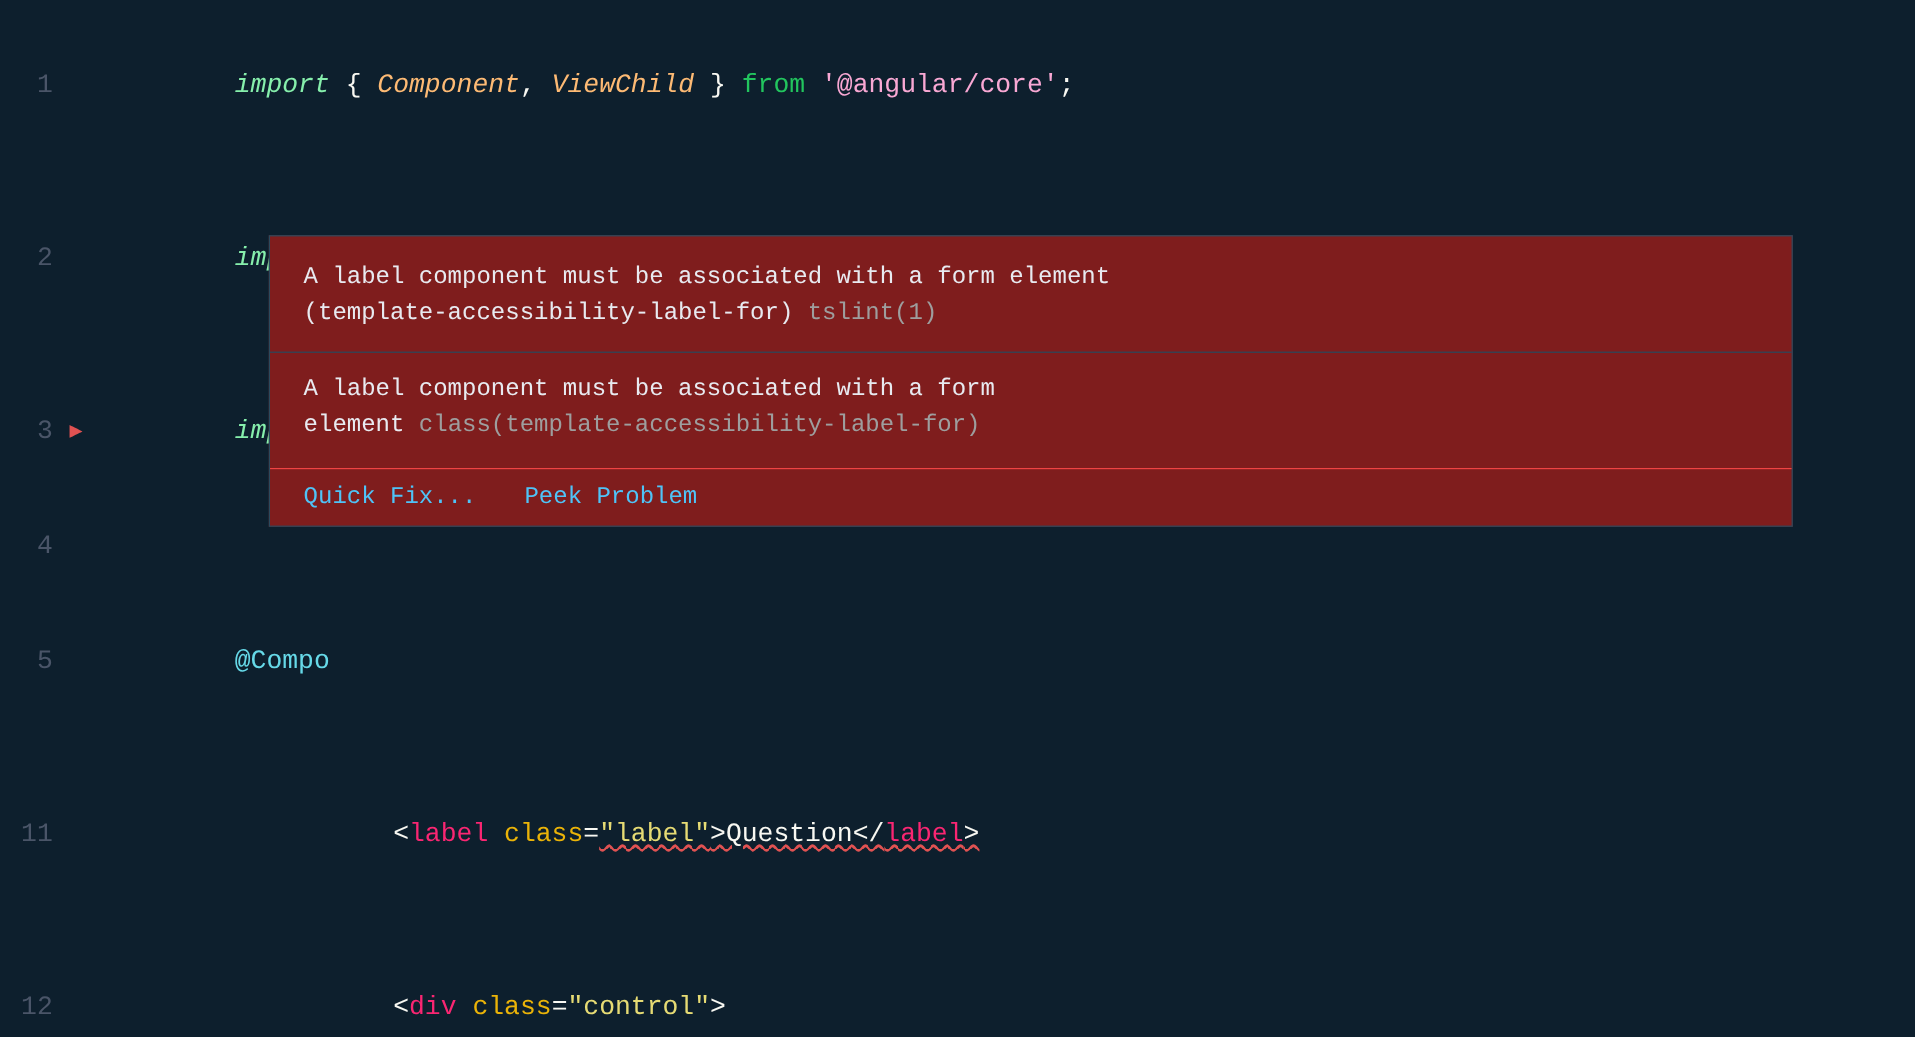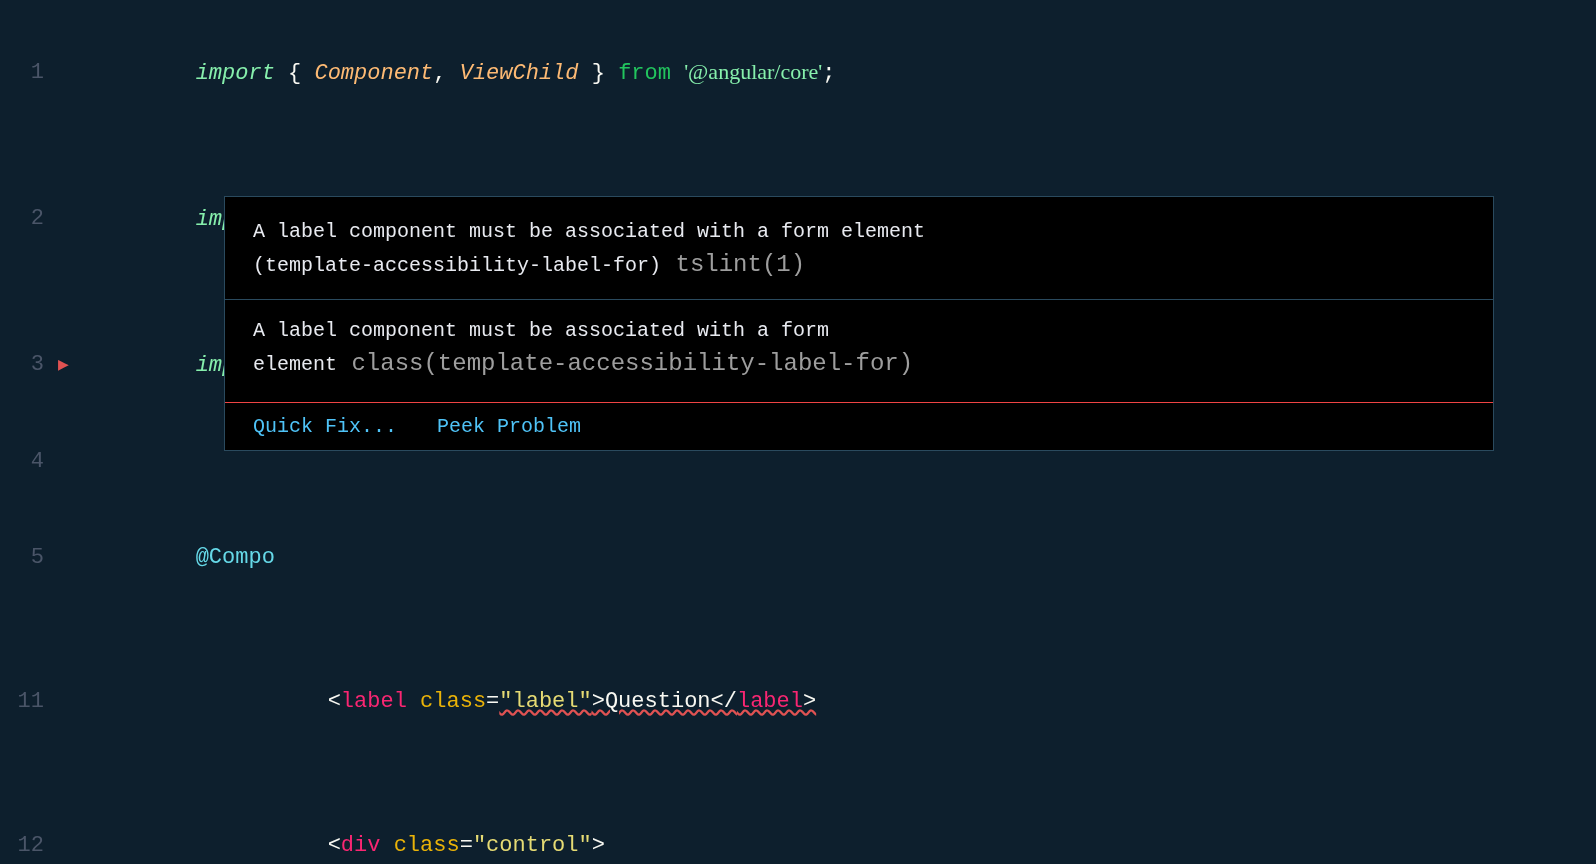--- a/index.html
+++ b/index.html
@@ -69,39 +69,39 @@
     .line-content {
       padding-left: 20px;
       white-space: pre;
       font-size: 22px;
     }
 
     
     .kw-import { color: #86efac; font-style: italic; }
     .kw-from { color: #22c55e; font-style: normal; }
     .identifier { color: #fdba74; font-style: italic; }
-    .string { color: #86efac; font-family: Liberation Serif, serif; }
+    .string { color: #f9a8d4; }
     .attr-name { color: #eab308; }
     .attr-value { color: #e6db74; }
     .html-tag-name { color: #f92672; }
     .html-bracket { color: #f8f8f2; }
     .decorator { color: #66d9e8; }
     .plain { color: #f8f8f2; }
     .squiggly {
       text-decoration: underline wavy #e05252;
       text-decoration-color: #e05252;
     }
 
     
     .tooltip-popup {
       position: absolute;
       top: 196px;
       left: 224px;
       width: 1270px;
-      background-color: #000000;
+      background-color: #7f1d1d;
       border: 1px solid #2a4a5e;
       z-index: 100;
       font-family: 'Consolas', 'Courier New', monospace;
     }
 
     .tooltip-message-1 {
       padding: 20px 28px 16px 28px;
       border-bottom: 1px solid #2a4a5e;
     }
 
@@ -112,21 +112,21 @@
 
     .tooltip-msg-text {
       font-size: 20px;
       line-height: 1.5;
       color: #e8eaf0;
       font-style: normal;
     }
 
     .tooltip-msg-text .tslint-code {
       color: #9e9e9e;
-      font-size: 24px;
+      font-size: 20px;
     }
 
     .tooltip-actions {
       display: flex;
       align-items: center;
       padding: 12px 28px;
       gap: 40px;
     }
 
     .tooltip-action-btn {

